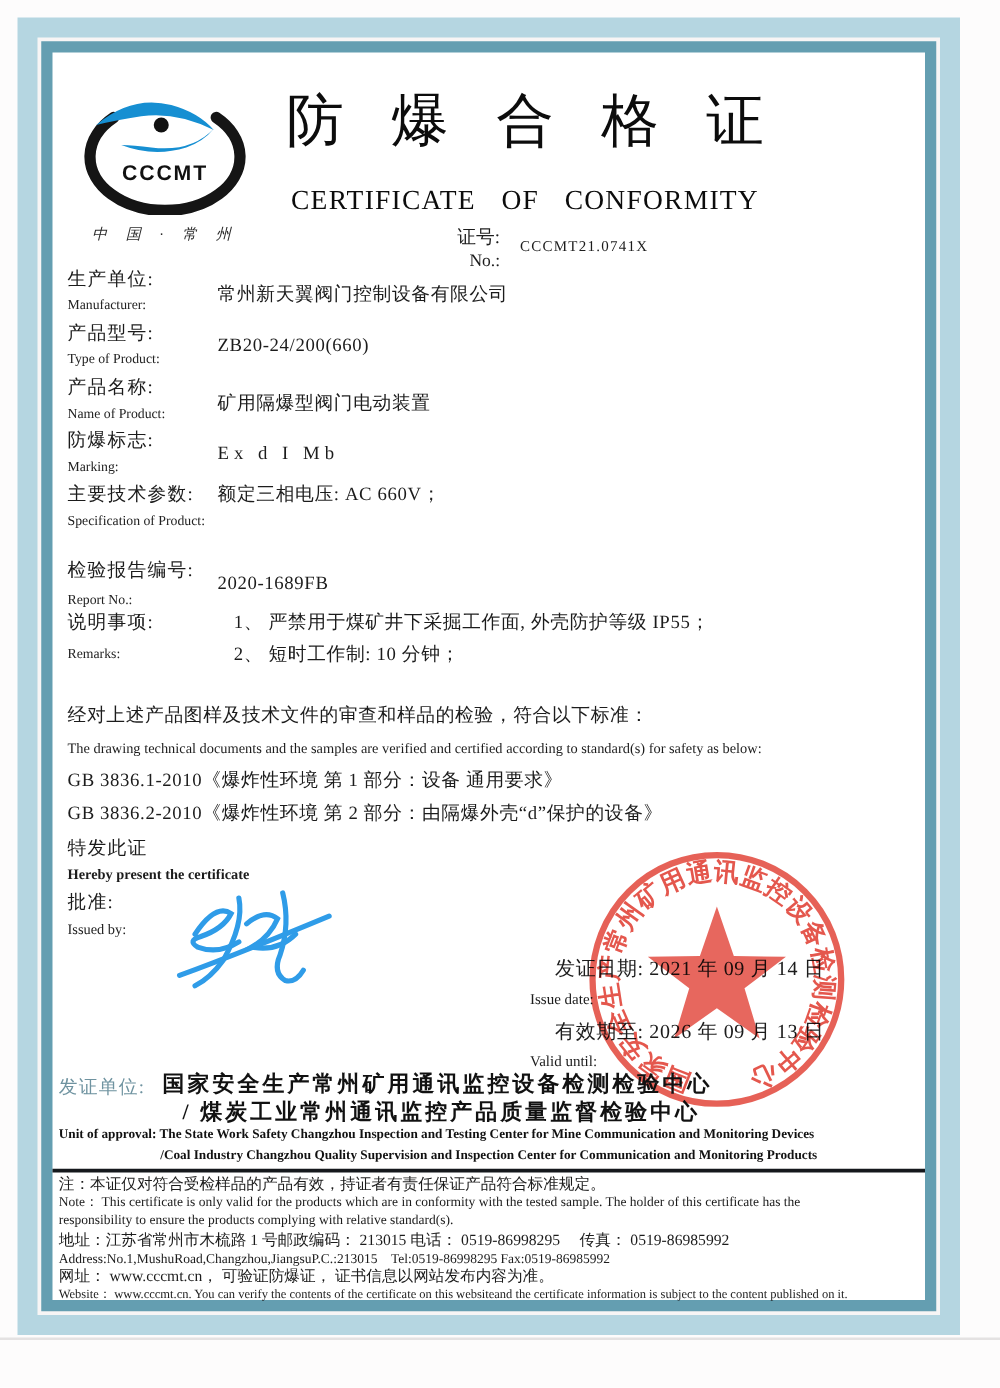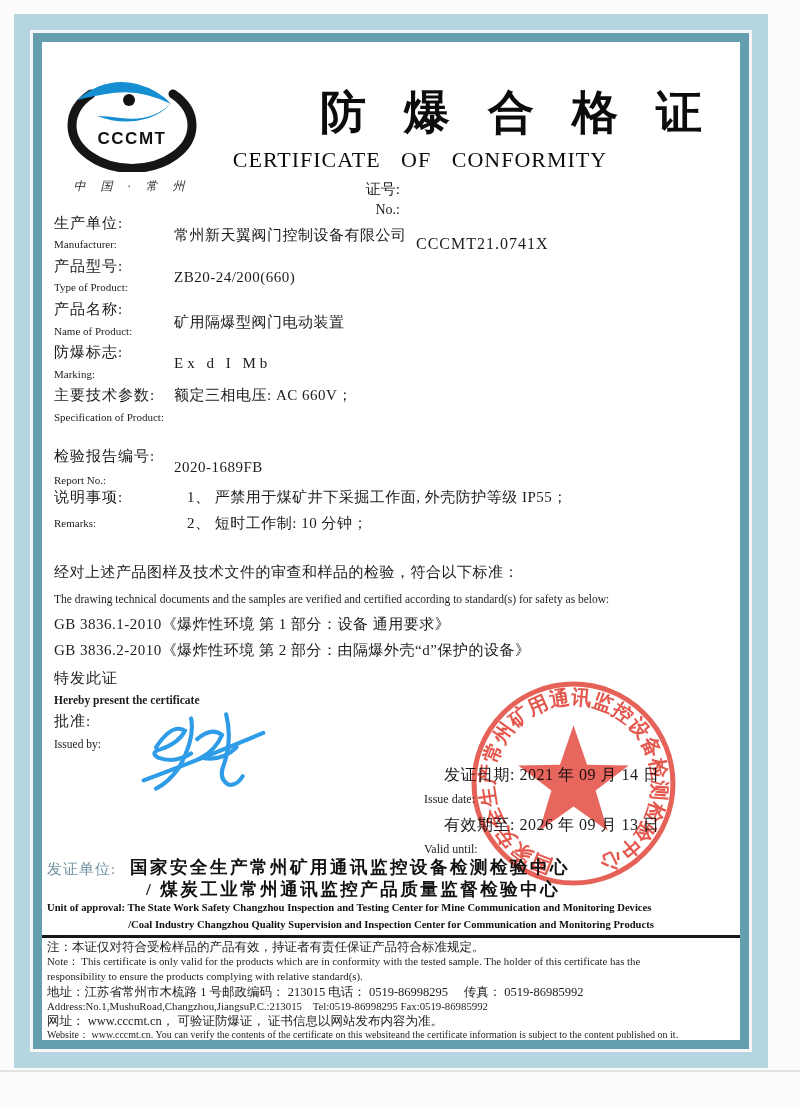--- a/index.html
+++ b/index.html
@@ -16,25 +16,25 @@
     background:#b5d6e1;box-sizing:border-box;padding:16px;
   }
   .band-white{width:100%;height:100%;background:#f7f5f5;box-sizing:border-box;padding:3px;}
   .band-teal{width:100%;height:100%;background:#649eb1;box-sizing:border-box;padding:9px;}
   .interior{position:relative;width:100%;height:100%;background:#ffffff;box-sizing:border-box;}
   .abs{position:absolute;white-space:nowrap;}
 
   
   .logo-wrap{left:14px;top:30px;width:152px;text-align:center;}
   .logo-sub{font-size:12px;letter-spacing:6px;color:#2a2a2a;margin-top:2px;font-style:italic;}
-  .title-zh{left:58px;right:0;top:40px;text-align:right;font-size:46px;font-weight:bold;letter-spacing:38px;text-indent:38px;color:#0c0c0c;}
+  .title-zh{left:58px;right:0;top:24px;text-align:center;font-size:46px;font-weight:normal;letter-spacing:38px;text-indent:38px;color:#0c0c0c;}
   .title-en{left:58px;right:0;top:105px;text-align:center;font-size:22px;letter-spacing:1px;word-spacing:14px;color:#0c0c0c;}
   .certno-zh{left:258px;top:138px;width:100px;text-align:right;font-size:15px;}
   .certno-en{left:258px;top:160px;width:100px;text-align:right;font-size:14px;}
-  .certno-val{left:374px;top:148px;font-size:16px;letter-spacing:1px;margin-top:45px;}
+  .certno-val{left:374px;top:148px;font-size:12px;letter-spacing:1px;}
 
   
   .lab-zh{left:12px;font-size:15px;color:#1b1b1b;letter-spacing:1px;}
   .lab-en{left:12px;font-size:11px;color:#222;}
   .val{left:132px;font-size:15px;letter-spacing:0.5px;}
 
   
   .std-zh{left:12px;font-size:15px;letter-spacing:0.5px;}
   .std-en{left:12px;font-size:11.5px;}
 

